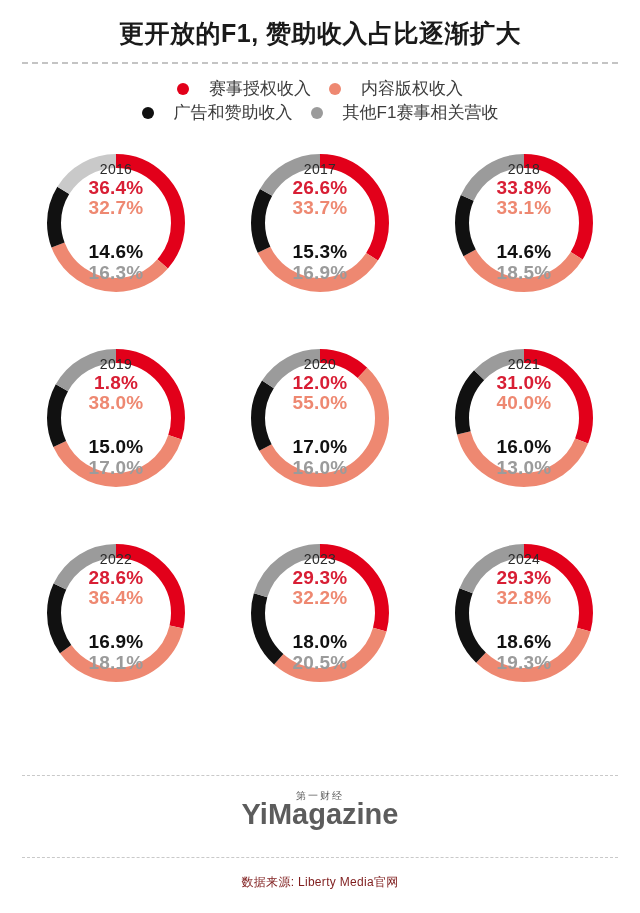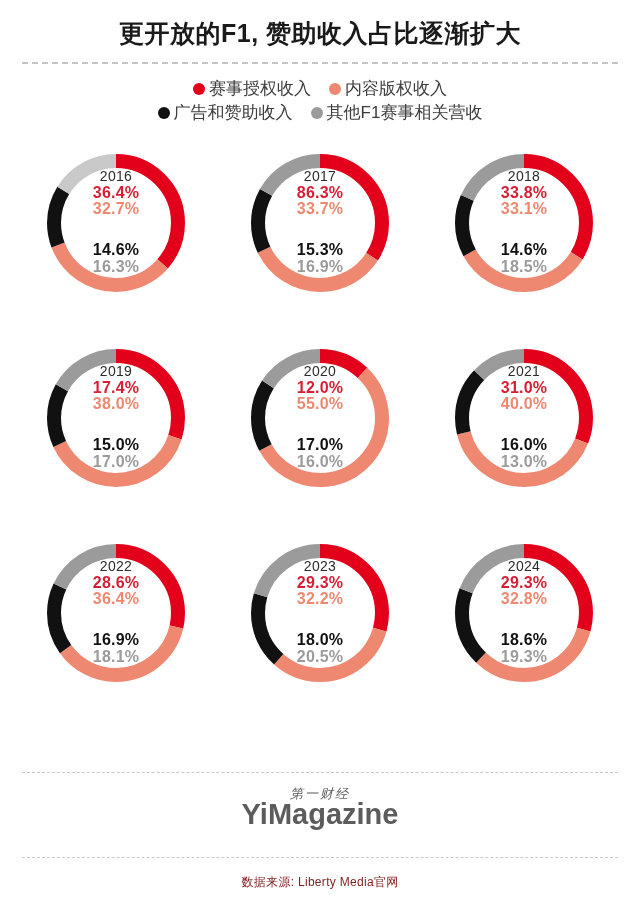--- a/index.html
+++ b/index.html
@@ -56,21 +56,21 @@
   .legend-row {
     display: flex;
     flex-direction: row;
     align-items: center;
     justify-content: center;
     gap: 18px;
   }
   .legend-item {
     display: flex;
     align-items: center;
-    gap: 4px;
+    gap: 20px;
     justify-content: space-between;
   }
   .legend-dot {
     width: 12px;
     height: 12px;
     border-radius: 50%;
     flex: 0 0 auto;
     display: inline-block;
   }
   .legend-label {
@@ -115,46 +115,45 @@
     pointer-events: none;
   }
   .donut-year {
     font-size: 14px;
     color: #2b2b2b;
     font-weight: normal;
     letter-spacing: 0.3px;
     margin-bottom: 1px;
   }
   .val {
-    font-size: 16px;
+    font-size: 19px;
     font-weight: bold;
     letter-spacing: 0.2px;
   }
   .val-red    { color: #D81E34; }
   .val-salmon { color: #EE8871; }
   .val-black  { color: #111111; margin-top: 24px; }
   .val-gray   { color: #9B9B9B; }
 
   
   .footer {
     position: absolute;
     left: 0;
     right: 0;
     bottom: 0;
   }
   .brand {
     text-align: center;
     padding: 14px 0 12px 0;
   }
   .brand-cn {
-    font-size: 13px;
+    font-size: 10px;
     color: #5c5c5c;
     letter-spacing: 2px;
     line-height: 1.1;
-    font-style: italic;
   }
   .brand-en {
     font-family: Liberation Sans, sans-serif;
     font-size: 29px;
     font-weight: bold;
     color: #5c5c5c;
     letter-spacing: 0px;
     line-height: 1.1;
     margin-top: -2px;
   }
@@ -217,21 +216,21 @@
       </div>
       <div class="donut-cell">
         <svg class="donut-svg" width="152" height="152" viewBox="0 0 152 152">
           <circle cx="76" cy="76" r="62" fill="none" stroke="#E2001A" stroke-width="14" stroke-dasharray="132.839 256.718" stroke-dashoffset="0.000" transform="rotate(-90 76 76)"></circle>
           <circle cx="76" cy="76" r="62" fill="none" stroke="#EE8871" stroke-width="14" stroke-dasharray="131.281 258.277" stroke-dashoffset="-132.839" transform="rotate(-90 76 76)"></circle>
           <circle cx="76" cy="76" r="62" fill="none" stroke="#111111" stroke-width="14" stroke-dasharray="59.602 329.955" stroke-dashoffset="-264.120" transform="rotate(-90 76 76)"></circle>
           <circle cx="76" cy="76" r="62" fill="none" stroke="#9B9B9B" stroke-width="14" stroke-dasharray="65.835 323.722" stroke-dashoffset="-323.722" transform="rotate(-90 76 76)"></circle>
         </svg>
         <div class="donut-center">
           <div class="donut-year">2017</div>
-          <div class="val val-red">86.3%</div>
+          <div class="val val-red">26.6%</div>
           <div class="val val-salmon">33.7%</div>
           <div class="val val-black">15.3%</div>
           <div class="val val-gray">16.9%</div>
         </div>
       </div>
       <div class="donut-cell">
         <svg class="donut-svg" width="152" height="152" viewBox="0 0 152 152">
           <circle cx="76" cy="76" r="62" fill="none" stroke="#E2001A" stroke-width="14" stroke-dasharray="131.670 257.887" stroke-dashoffset="0.000" transform="rotate(-90 76 76)"></circle>
           <circle cx="76" cy="76" r="62" fill="none" stroke="#EE8871" stroke-width="14" stroke-dasharray="128.944 260.614" stroke-dashoffset="-131.670" transform="rotate(-90 76 76)"></circle>
           <circle cx="76" cy="76" r="62" fill="none" stroke="#111111" stroke-width="14" stroke-dasharray="56.875 332.682" stroke-dashoffset="-260.614" transform="rotate(-90 76 76)"></circle>
@@ -247,21 +246,21 @@
       </div>
       <div class="donut-cell">
         <svg class="donut-svg" width="152" height="152" viewBox="0 0 152 152">
           <circle cx="76" cy="76" r="62" fill="none" stroke="#E2001A" stroke-width="14" stroke-dasharray="116.867 272.690" stroke-dashoffset="0.000" transform="rotate(-90 76 76)"></circle>
           <circle cx="76" cy="76" r="62" fill="none" stroke="#EE8871" stroke-width="14" stroke-dasharray="148.032 241.526" stroke-dashoffset="-116.867" transform="rotate(-90 76 76)"></circle>
           <circle cx="76" cy="76" r="62" fill="none" stroke="#111111" stroke-width="14" stroke-dasharray="58.434 331.124" stroke-dashoffset="-264.899" transform="rotate(-90 76 76)"></circle>
           <circle cx="76" cy="76" r="62" fill="none" stroke="#9B9B9B" stroke-width="14" stroke-dasharray="66.225 323.333" stroke-dashoffset="-323.333" transform="rotate(-90 76 76)"></circle>
         </svg>
         <div class="donut-center">
           <div class="donut-year">2019</div>
-          <div class="val val-red">17.4%</div>
+          <div class="val val-red">1.8%</div>
           <div class="val val-salmon">38.0%</div>
           <div class="val val-black">15.0%</div>
           <div class="val val-gray">17.0%</div>
         </div>
       </div>
       <div class="donut-cell">
         <svg class="donut-svg" width="152" height="152" viewBox="0 0 152 152">
           <circle cx="76" cy="76" r="62" fill="none" stroke="#E2001A" stroke-width="14" stroke-dasharray="46.747 342.811" stroke-dashoffset="0.000" transform="rotate(-90 76 76)"></circle>
           <circle cx="76" cy="76" r="62" fill="none" stroke="#EE8871" stroke-width="14" stroke-dasharray="214.257 175.301" stroke-dashoffset="-46.747" transform="rotate(-90 76 76)"></circle>
           <circle cx="76" cy="76" r="62" fill="none" stroke="#111111" stroke-width="14" stroke-dasharray="66.225 323.333" stroke-dashoffset="-261.004" transform="rotate(-90 76 76)"></circle>

